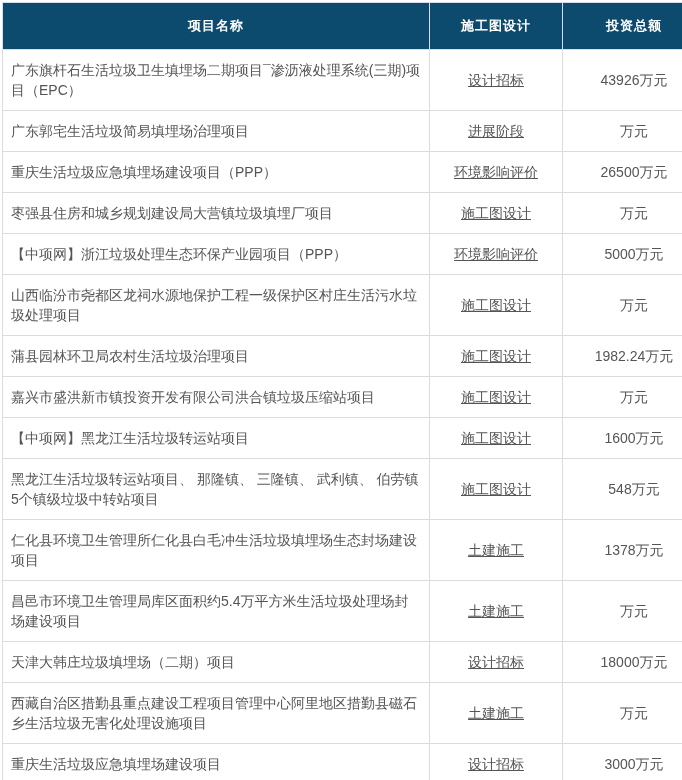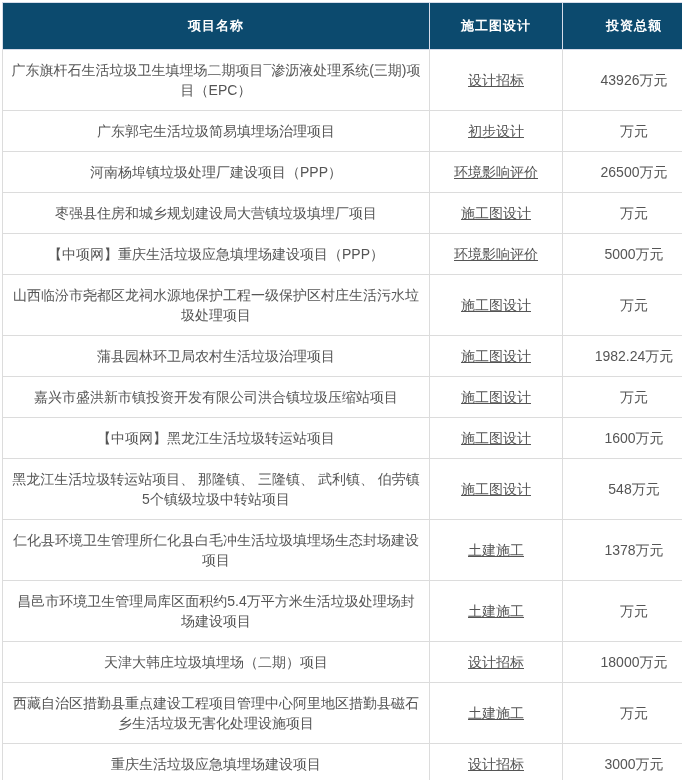--- a/index.html
+++ b/index.html
@@ -33,21 +33,21 @@
   table.projects td {
     border: 1px solid #dcdcdc;
     color: #555555;
     font-size: 14px;
     line-height: 20px;
     padding: 10px 8px;
     background: #ffffff;
     vertical-align: middle;
   }
   td.col-name {
-    text-align: center;
+    text-align: left;
     padding-left: 12px;
     padding-right: 14px;
     width: 418px;
   }
   td.col-stage {
     text-align: center;
     width: 124px;
     text-decoration: underline;
   }
   td.col-invest {
@@ -71,35 +71,35 @@
       </tr>
     </thead>
     <tbody>
       <tr>
         <td class="col-name">广东旗杆石生活垃圾卫生填埋场二期项目¯渗沥液处理系统(三期)项目（EPC）</td>
         <td class="col-stage">设计招标</td>
         <td class="col-invest">43926万元</td>
       </tr>
       <tr>
         <td class="col-name">广东郭宅生活垃圾简易填埋场治理项目</td>
-        <td class="col-stage">初步设计</td>
+        <td class="col-stage">进展阶段</td>
         <td class="col-invest">万元</td>
       </tr>
       <tr>
-        <td class="col-name">河南杨埠镇垃圾处理厂建设项目（PPP）</td>
+        <td class="col-name">重庆生活垃圾应急填埋场建设项目（PPP）</td>
         <td class="col-stage">环境影响评价</td>
         <td class="col-invest">26500万元</td>
       </tr>
       <tr>
         <td class="col-name">枣强县住房和城乡规划建设局大营镇垃圾填埋厂项目</td>
         <td class="col-stage">施工图设计</td>
         <td class="col-invest">万元</td>
       </tr>
       <tr>
-        <td class="col-name">【中项网】重庆生活垃圾应急填埋场建设项目（PPP）</td>
+        <td class="col-name">【中项网】浙江垃圾处理生态环保产业园项目（PPP）</td>
         <td class="col-stage">环境影响评价</td>
         <td class="col-invest">5000万元</td>
       </tr>
       <tr>
         <td class="col-name">山西临汾市尧都区龙祠水源地保护工程一级保护区村庄生活污水垃圾处理项目</td>
         <td class="col-stage">施工图设计</td>
         <td class="col-invest">万元</td>
       </tr>
       <tr>
         <td class="col-name">蒲县园林环卫局农村生活垃圾治理项目</td>

